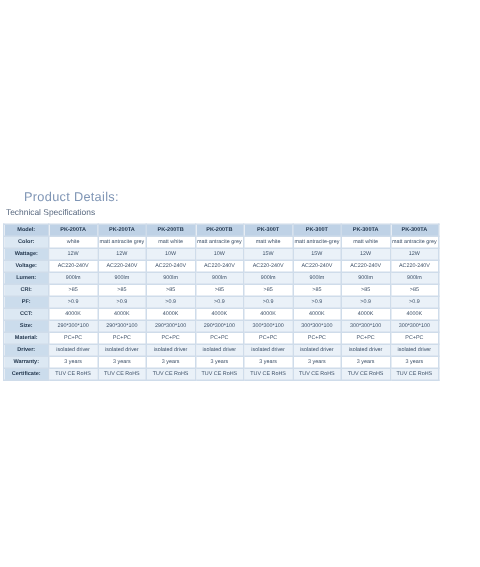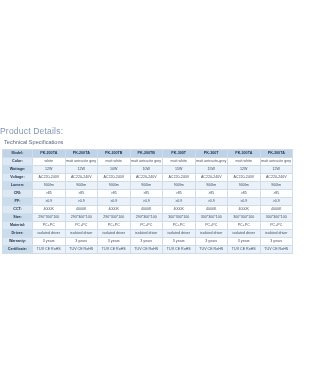--- a/index.html
+++ b/index.html
@@ -28,21 +28,21 @@
     left: 0;
     top: 126px;
     width: 294px;
   }
 
   .section-title {
     font-size: 8.5px;
     font-weight: 400;
     color: #7f95b5;
     letter-spacing: 0.2px;
-    padding: 0 4px 1px 0;
+    padding: 0 4px 1px 16px;
     line-height: 11px;
   }
 
   .section-subtitle {
     font-size: 5.6px;
     font-weight: 400;
     color: #5a6a80;
     padding: 0 4px 3px 4px;
     line-height: 8px;
   }

